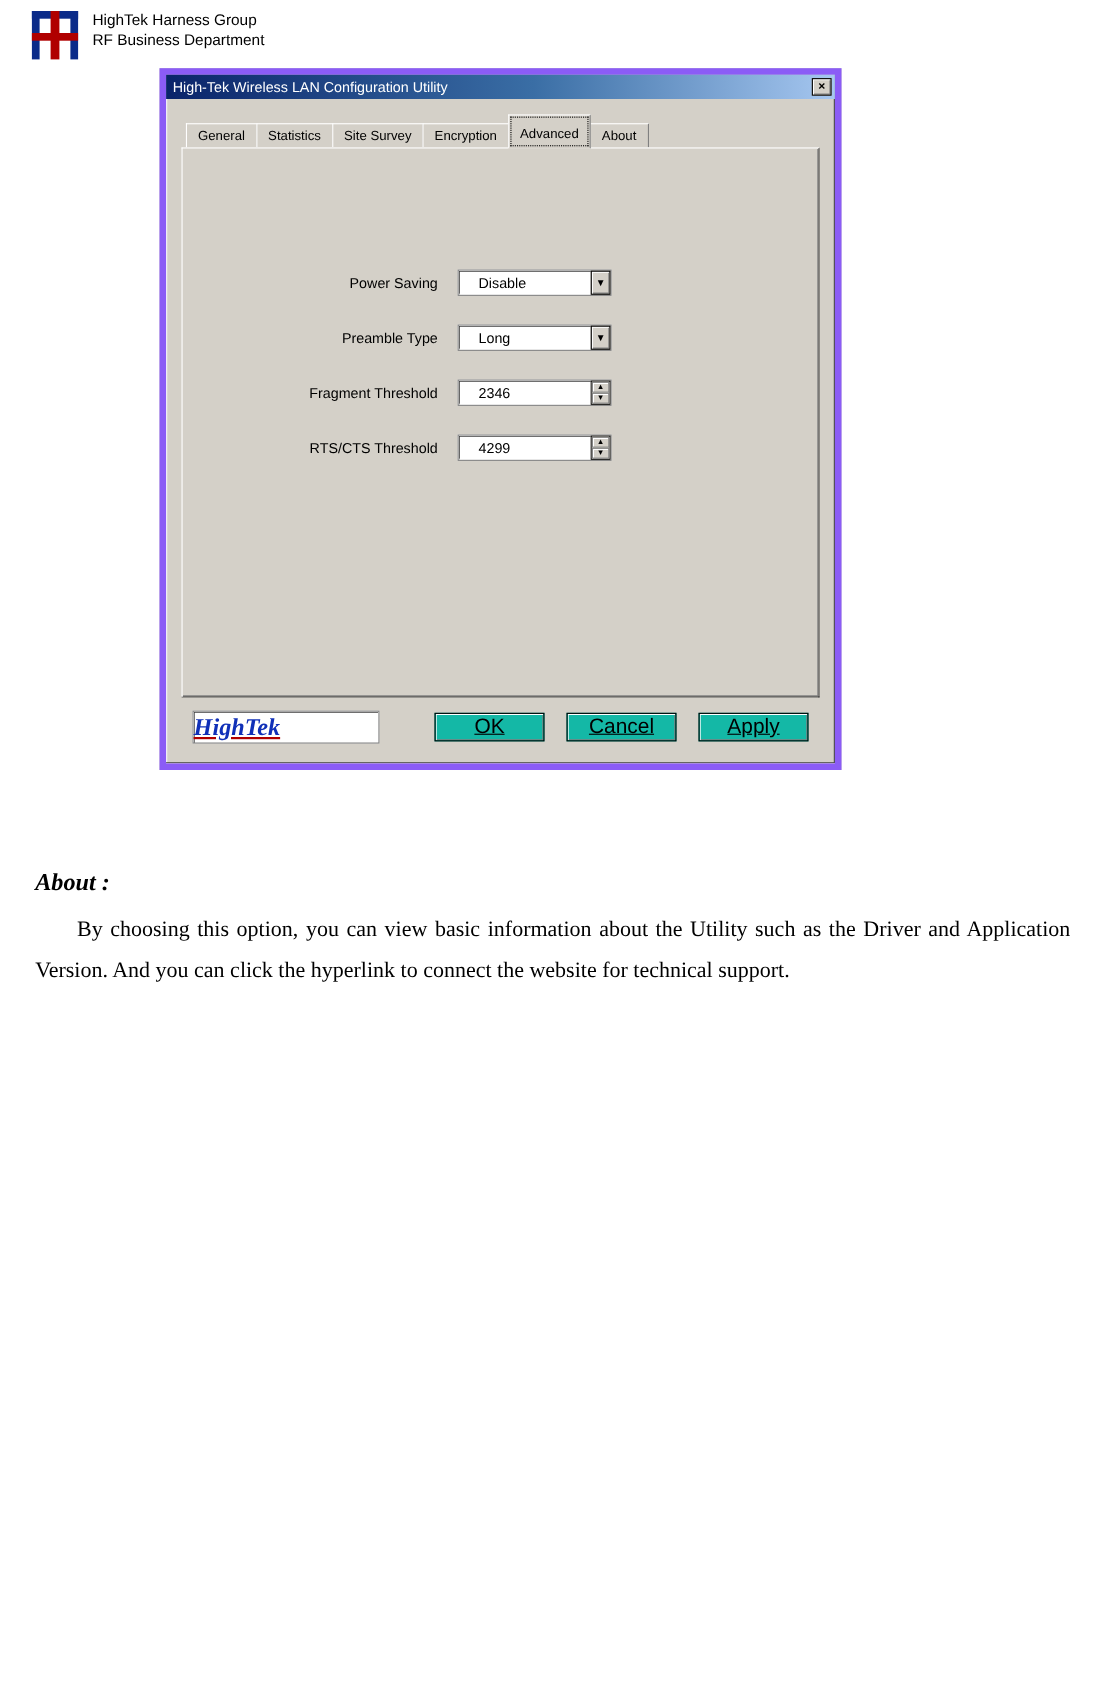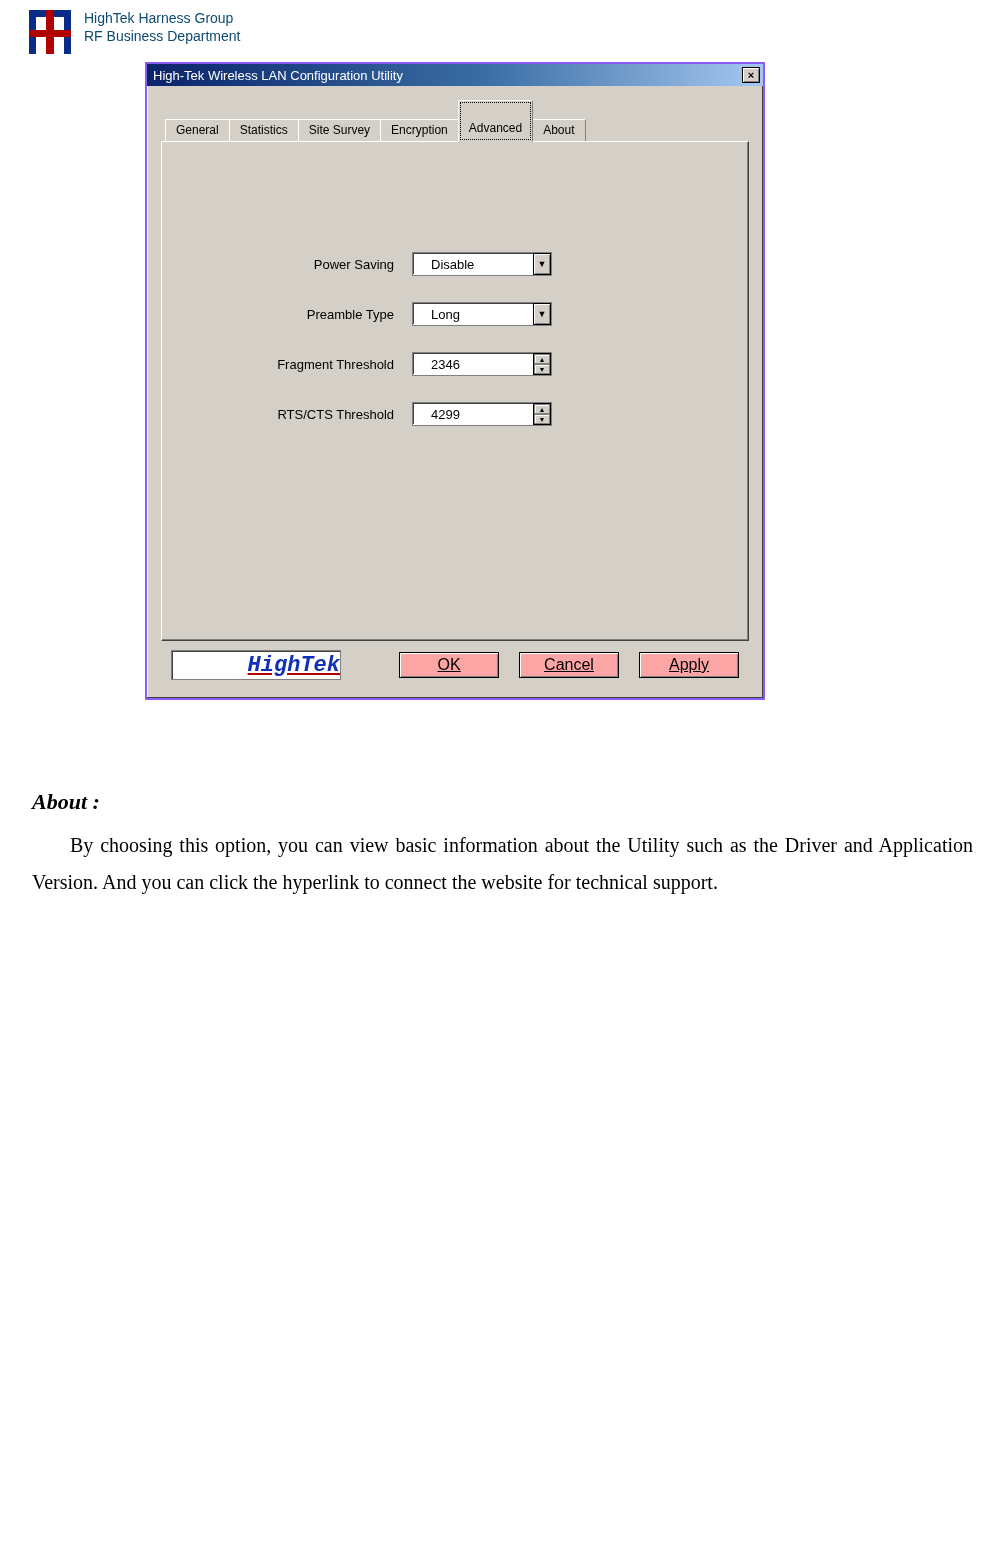--- a/index.html
+++ b/index.html
@@ -29,29 +29,29 @@
     position: relative;
     width: 48px;
     height: 48px;
   }
   .logo-t-h { width:48px; height:48px; position:relative; }
   .logo-t-h .bar-h-top { position:absolute; left:3px; top:2px; width:42px; height:7px; background:#0b2b89; }
   .logo-t-h .bar-h-mid { position:absolute; left:3px; top:22px; width:42px; height:7px; background:#b00000; }
   .logo-t-h .bar-v-l  { position:absolute; left:3px;  top:2px; width:7px; height:44px; background:#0b2b89; }
   .logo-t-h .bar-v-r  { position:absolute; right:3px; top:2px; width:7px; height:44px; background:#0b2b89; }
   .logo-t-h .stem     { position:absolute; left:20px; top:2px; width:8px; height:44px; background:#b00000; }
-  .hdr-text { font-family: Arial, sans-serif; font-size:14px; color:#0c4a6e; line-height:1.25; margin-top:2px; }
+  .hdr-text { font-family: Arial, sans-serif; font-size:14px; color:#000000; line-height:1.25; margin-top:2px; }
 
   
   .dialog {
     position: absolute;
     top: 62px; left: 145px;
     width: 620px; height: 638px;
     background: #d4d0c8;
-    border: 2px solid #8b5cf6;
+    border: 6px solid #8b5cf6;
     box-shadow: inset -1px -1px 0 #404040, inset 1px 1px 0 #fff;
     font-family: "MS Sans Serif", Tahoma, Arial, sans-serif;
     font-size: 12px;
   }
   .titlebar {
     height: 22px;
     background: linear-gradient(to right, #0a246a, #3a6ea5 55%, #a6c7f0);
     color: #fff;
     display:flex; align-items:center; justify-content:space-between;
     padding: 0 3px 0 6px;
@@ -82,21 +82,21 @@
     border-top:1px solid #fff;
     border-left:1px solid #fff;
     border-right:1px solid #808080;
     border-bottom:none;
     padding:3px 10px 4px 10px;
     margin-right:-1px;
     font-size:12px;
     white-space:nowrap;
   }
   .tab.active {
-    padding-top:20px;
+    padding-top:9px;
     padding-bottom:6px;
     margin-bottom:-1px;
     border-bottom:1px solid #d4d0c8;
     outline:1px dotted #000;
     outline-offset:-3px;
     z-index:2;
   }
   .tabpanel {
     background:#d4d0c8;
     border-top:1px solid #fff;
@@ -145,34 +145,34 @@
     position:absolute; bottom:18px; left:0; right:0;
     display:flex; align-items:center; justify-content:flex-end;
     gap:20px; padding: 0 24px;
   }
   .brandbox {
     margin-right:auto;
     width:170px; height:30px;
     background:#fff;
     border:1px solid #808080;
     box-shadow: inset 1px 1px 0 #404040, inset -1px -1px 0 #fff;
-    display:flex; align-items:center; justify-content:flex-end;
-    font-family: Liberation Mono, monospace;
+    display:flex; align-items:center; justify-content:flex-start;
+    font-family: Liberation Serif, serif;
     font-style:italic; font-weight:bold; font-size:22px;
     color:#1030b8;
     text-decoration: underline;
     text-decoration-color:#b00000;
   }
   .winbtn {
     width:100px; height:26px;
-    background:#fca5a5;
+    background:#14b8a6;
     border:1px solid #000;
     box-shadow: inset 1px 1px 0 #fff, inset -1px -1px 0 #808080;
     display:flex; align-items:center; justify-content:center;
-    font-size:16px;
+    font-size:19px;
   }
   .winbtn span { text-decoration:underline; text-decoration-style:solid; }
 
   
   .bodytext {
     position:absolute; top:782px; left:32px; right:32px;
     font-size:20px; line-height:1.85;
   }
   .bodytext .hd { font-weight:bold; font-style:italic; font-size:22px; margin-bottom:4px; }
   .bodytext p { margin:0; text-align:justify; text-indent:38px; }

